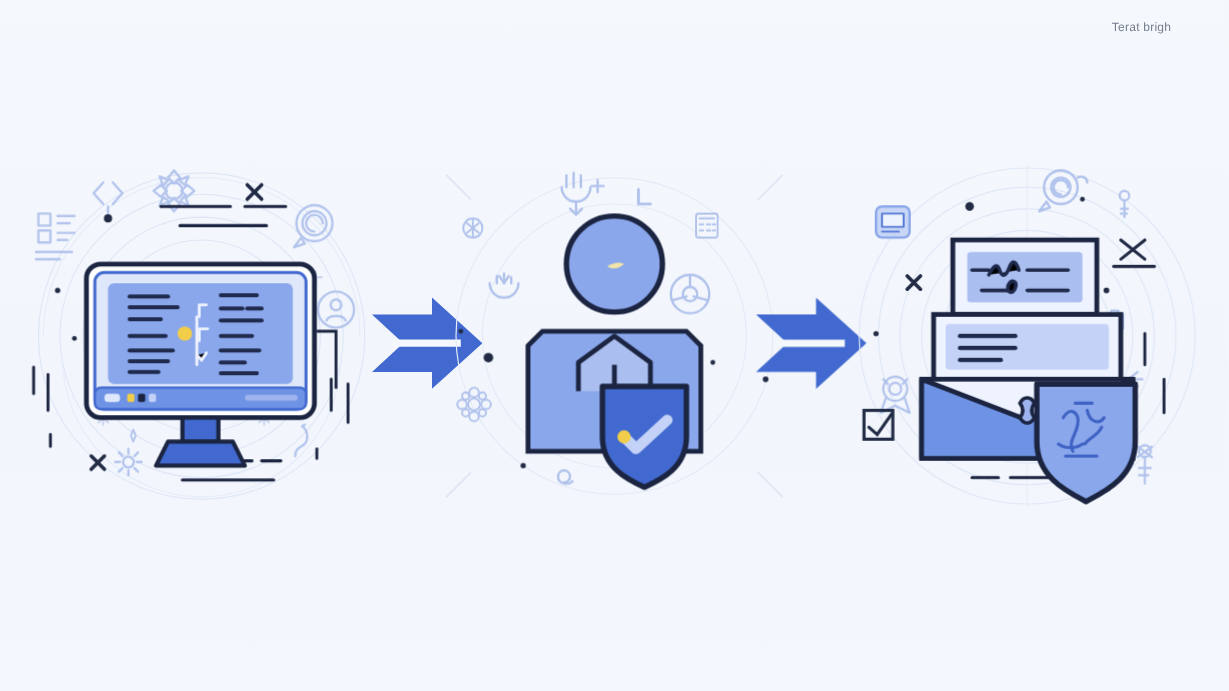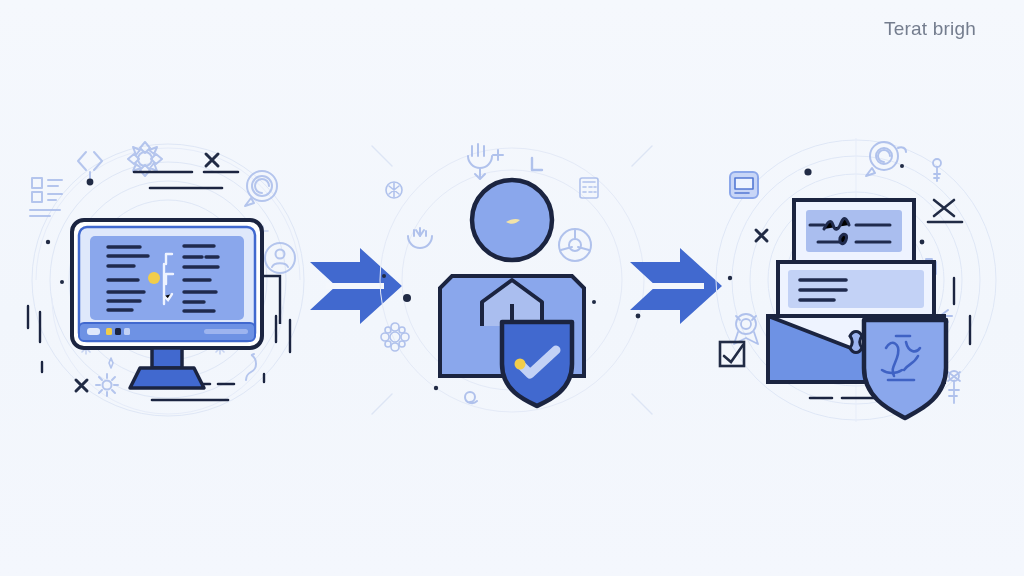--- a/index.html
+++ b/index.html
@@ -10,21 +10,21 @@
     overflow: hidden;
   }
   #stage {
     position: relative;
     width: 1024px; height: 576px;
     background: linear-gradient(180deg, #f5f8fd 0%, #f2f6fc 55%, #f4f7fd 100%);
   }
   .corner-text {
     position: absolute;
     top: 18px; right: 48px;
-    font-size: 19px;
+    font-size: 10px;
     color: #6a7385;
     letter-spacing: .2px;
     opacity: .92;
   }
   .panel {
     position: absolute;
     top: 130px;
     width: 300px; height: 300px;
   }
   #panel-1 { left: 18px; }

